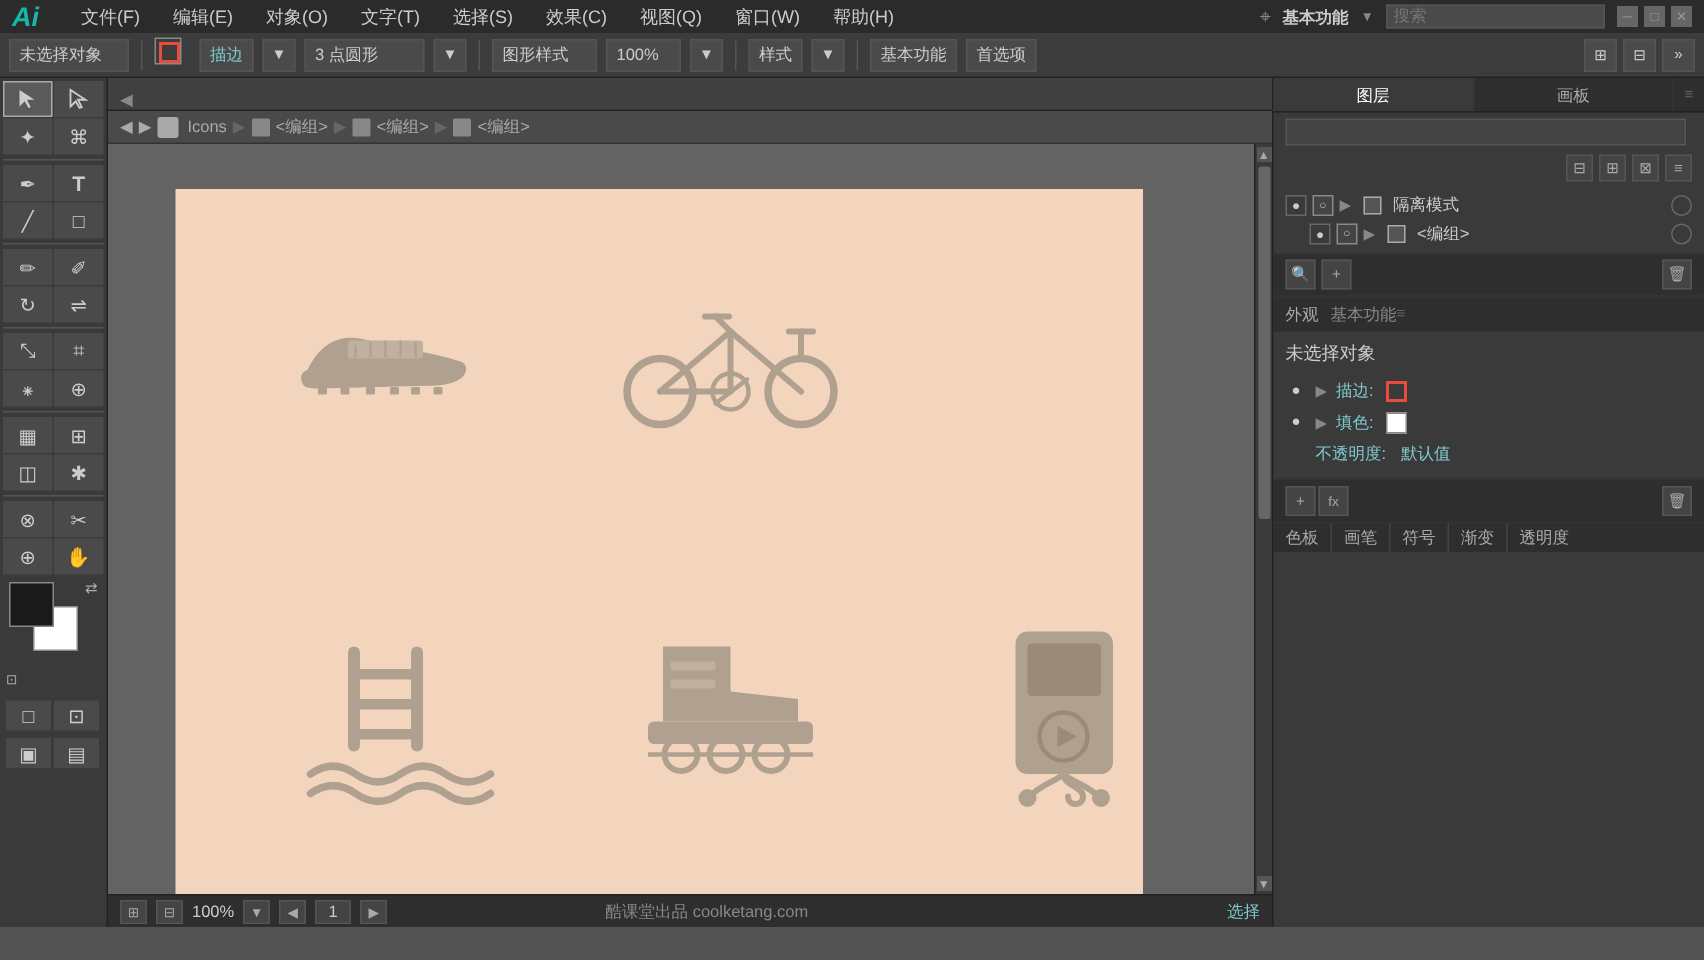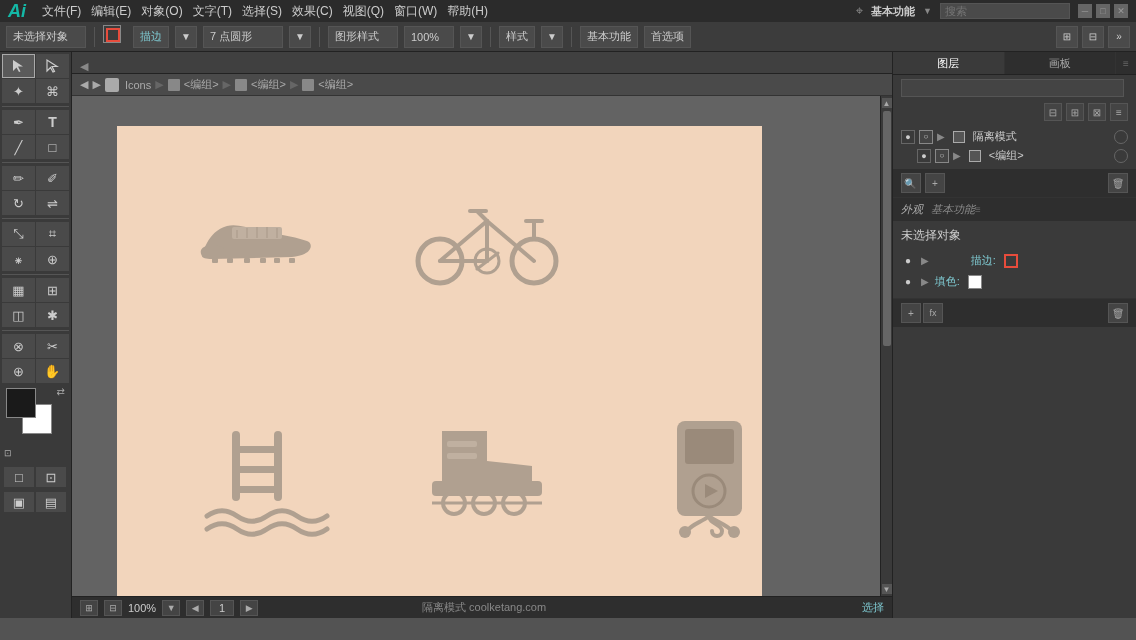--- a/index.html
+++ b/index.html
@@ -3,21 +3,21 @@
   <meta charset="utf-8">
   <style>
     * { margin: 0; padding: 0; box-sizing: border-box; }
     body { width: 1136px; height: 640px; overflow: hidden; background: #535353; font-family: "Microsoft YaHei", SimSun, Arial, sans-serif; font-size: 12px; color: #ccc; user-select: none; }
 
     
     #titlebar { height: 22px; background: #2b2b2b; display: flex; align-items: center; justify-content: space-between; padding: 0 8px; }
     #titlebar-left { display: flex; align-items: center; gap: 12px; }
     #app-logo { font-size: 18px; font-weight: bold; color: #14b8a6; font-style: italic; margin-right: 4px; }
     #titlebar-menus { display: flex; gap: 10px; font-size: 12px; color: #ccc; }
-    #titlebar-menus span { cursor: pointer; }
+    #titlebar-menus span { cursor: pointer; margin-left: 12px; }
     #titlebar-right { display: flex; align-items: center; gap: 8px; }
     #titlebar-search { background: #444; border: none; color: #ccc; padding: 2px 6px; font-size: 11px; width: 140px; outline: none; height: 16px; }
     #window-controls { display: flex; gap: 4px; }
     #window-controls span { width: 14px; height: 14px; background: #666; display: inline-flex; align-items: center; justify-content: center; font-size: 9px; color: #999; cursor: pointer; }
 
     
     #toolbar { height: 30px; background: #3c3c3c; display: flex; align-items: center; padding: 0 6px; gap: 6px; border-bottom: 1px solid #222; }
     .toolbar-item { height: 22px; background: #4a4a4a; border: 1px solid #555; color: #ccc; font-size: 11px; display: flex; align-items: center; padding: 0 6px; gap: 3px; cursor: pointer; }
     .toolbar-item.active { color: #7ec8d0; }
     .toolbar-sep { width: 1px; height: 20px; background: #555; margin: 0 2px; }
@@ -44,31 +44,31 @@
     #fg-color { width: 30px; height: 30px; background: #1a1a1a; border: 1px solid #888; position: absolute; top: 4px; left: 4px; }
     #bg-color { width: 30px; height: 30px; background: #fff; border: 1px solid #888; position: absolute; top: 20px; left: 20px; }
     #swap-btn { position: absolute; top: 2px; right: 4px; font-size: 10px; cursor: pointer; color: #aaa; }
     #default-btn { position: absolute; bottom: 6px; left: 2px; font-size: 9px; cursor: pointer; color: #aaa; }
 
     
     #canvas-area { flex: 1; background: #636363; overflow: hidden; position: relative; }
     #canvas-bg { position: absolute; top: 30px; left: 45px; width: 645px; height: 500px; background: #f2d5bc; }
 
     
-    #right-panel { width: 244px; background: #3a3a3a; border-left: 1px solid #222; display: flex; flex-direction: column; }
+    #right-panel { width: 288px; background: #3a3a3a; border-left: 1px solid #222; display: flex; flex-direction: column; }
     #panel-tabs { display: flex; background: #2e2e2e; border-bottom: 1px solid #222; }
     .panel-tab { flex: 1; height: 22px; display: flex; align-items: center; justify-content: center; font-size: 11px; color: #aaa; cursor: pointer; border-right: 1px solid #333; }
     .panel-tab.active { color: #fff; background: #3a3a3a; }
     #layers-list { padding: 4px; }
     .layer-item { display: flex; align-items: center; gap: 4px; padding: 2px 4px; font-size: 11px; color: #ccc; cursor: pointer; }
     .layer-eye { width: 14px; height: 14px; border: 1px solid #666; display: flex; align-items: center; justify-content: center; font-size: 9px; }
 
     
     #appearance-panel { border-top: 1px solid #333; }
-    #appearance-header { display: flex; align-items: center; padding: 4px 8px; background: #2e2e2e; font-size: 11px; color: #aaa; cursor: pointer; font-style: italic; }
+    #appearance-header { display: flex; align-items: center; padding: 4px 8px; background: #2e2e2e; font-size: 11px; color: #aaa; cursor: pointer; }
     #appearance-content { padding: 6px 8px; }
     #appearance-title { font-size: 12px; color: #ccc; margin-bottom: 6px; }
     .appearance-row { display: flex; align-items: center; gap: 6px; padding: 3px 0; font-size: 11px; color: #ccc; }
     .eye-icon { width: 14px; height: 14px; display: flex; align-items: center; justify-content: center; font-size: 10px; }
     .opacity-row { color: #7ec8d0; }
 
     
     #panel-bottom { display: flex; gap: 4px; padding: 4px 8px; background: #2e2e2e; }
     .panel-btn-sm { width: 20px; height: 20px; background: #444; border: 1px solid #555; display: flex; align-items: center; justify-content: center; font-size: 10px; color: #aaa; cursor: pointer; }
 
@@ -112,42 +112,42 @@
       <span>效果(C)</span>
       <span>视图(Q)</span>
       <span>窗口(W)</span>
       <span>帮助(H)</span>
     </div>
   </div>
   <div id="titlebar-right">
     <span style="color:#888;font-size:13px;cursor:pointer;">⌖</span>
     <span style="color:#ccc;font-size:11px;font-weight:bold;">基本功能</span>
     <span style="color:#888;font-size:9px;">▼</span>
-    <input id="titlebar-search" type="text" style="background: rgb(74, 74, 74); border: 1px solid rgb(85, 85, 85); color: rgb(204, 204, 204); padding: 1px 4px; font-size: 11px; width: 130px; height: 16px; outline: none;" placeholder="搜索">
+    <input id="titlebar-search" type="text" style="background: rgb(74, 74, 74); border: 1px solid rgb(85, 85, 85); color: rgb(204, 204, 204); padding: 1px 4px; font-size: 11px; width: 146px; height: 16px; outline: none;" placeholder="搜索">
     <div id="window-controls">
       <span style="background:#666;width:14px;height:14px;display:inline-flex;align-items:center;justify-content:center;font-size:9px;cursor:pointer;">─</span>
       <span style="background:#666;width:14px;height:14px;display:inline-flex;align-items:center;justify-content:center;font-size:9px;cursor:pointer;">□</span>
       <span style="background:#666;width:14px;height:14px;display:inline-flex;align-items:center;justify-content:center;font-size:9px;cursor:pointer;">✕</span>
     </div>
   </div>
 </div>
 
 <div id="toolbar">
   <div class="toolbar-item" style="width:80px;">未选择对象</div>
   <div class="toolbar-sep"></div>
 
   <div style="display:flex;align-items:center;gap:2px;">
     <div style="position:relative;width:24px;height:24px;">
       <div style="width:18px;height:18px;border:1px solid #888;background:transparent;position:absolute;top:0;left:0;"></div>
       <div style="width:14px;height:14px;border:2px solid #e74c3c;position:absolute;top:3px;left:3px;background:transparent;"></div>
     </div>
   </div>
   <div class="toolbar-item active" style="color:#7ec8d0;">描边</div>
   <div class="toolbar-btn">▼</div>
-  <div class="toolbar-item" style="width:80px;">7 点圆形</div>
+  <div class="toolbar-item" style="width:80px;">3 点圆形</div>
   <div class="toolbar-btn">▼</div>
   <div class="toolbar-sep"></div>
   <div class="toolbar-item" style="width:70px;">图形样式</div>
   <div class="toolbar-item percent-box">100%</div>
   <div class="toolbar-btn">▼</div>
   <div class="toolbar-sep"></div>
   <div class="toolbar-item">样式</div>
   <div class="toolbar-btn style-btn">▼</div>
   <div class="toolbar-sep"></div>
   <div class="toolbar-item">基本功能</div>
@@ -375,21 +375,21 @@
         <div class="status-btn">⊞</div>
         <div class="status-btn">⊟</div>
         <span style="color:#ccc;">100%</span>
         <div class="status-btn">▼</div>
         <div class="status-btn">◀</div>
         <div id="page-indicator">
           <input id="page-input" type="text" readonly="" style="width: 24px; background: rgb(68, 68, 68); border: 1px solid rgb(85, 85, 85); color: rgb(204, 204, 204); text-align: center; font-size: 11px; height: 16px; outline: none;" value="1">
         </div>
         <div class="status-btn">▶</div>
       </div>
-      <span id="watermark" style="font-size:11px;color:#888;margin:0 auto;">隔离模式  coolketang.com</span>
+      <span id="watermark" style="font-size:11px;color:#888;margin:0 auto;">酷课堂出品  coolketang.com</span>
       <span id="select-label" style="color:#7ec8d0;margin-left:auto;cursor:pointer;">选择</span>
     </div>
   </div>
 
   <div id="right-panel">
 
     <div id="panel-tabs">
       <div class="panel-tab active">图层</div>
       <div class="panel-tab">画板</div>
       <div style="width:20px;display:flex;align-items:center;justify-content:center;font-size:10px;color:#666;cursor:pointer;">≡</div>
@@ -440,39 +440,51 @@
           <span style="color:#888;">基本功能</span>
         </div>
         <span style="font-size:10px;color:#666;">≡</span>
       </div>
       <div id="appearance-content">
         <div id="appearance-title">未选择对象</div>
 
         <div class="appearance-row">
           <div class="eye-icon">●</div>
           <span style="font-size:10px;color:#888;">▶</span>
-          <span style="color:#7ec8d0;margin-left:36px;">描边:</span>
+          <span style="color:#7ec8d0;">描边:</span>
           <div style="display:flex;align-items:center;gap:2px;margin-left:2px;">
             <div style="width:14px;height:14px;border:2px solid #e74c3c;background:transparent;"></div>
           </div>
         </div>
 
         <div class="appearance-row">
           <div class="eye-icon">●</div>
           <span style="font-size:10px;color:#888;">▶</span>
           <span style="color:#7ec8d0;">填色:</span>
           <div style="display:flex;align-items:center;gap:2px;margin-left:2px;">
             <div style="width:14px;height:14px;border:1px solid #888;background:#fff;"></div>
           </div>
         </div>
 
+        <div class="appearance-row opacity-row">
+          <div class="eye-icon"></div>
+          <span style="color:#7ec8d0;">不透明度:</span>
+          <span style="color:#7ec8d0;margin-left:4px;">默认值</span>
+        </div>
       </div>
     </div>
 
     <div style="display:flex;gap:2px;padding:4px 8px;background:#2e2e2e;border-top:1px solid #333;">
       <div class="panel-btn-sm">+</div>
       <div class="panel-btn-sm" style="font-size:9px;">fx</div>
       <div style="flex:1;"></div>
       <div class="panel-btn-sm">🗑</div>
     </div>
 
+    <div style="display:flex;gap:0;padding:0;background:#2e2e2e;border-top:1px solid #333;">
+      <span class="color-tab">色板</span>
+      <span class="color-tab">画笔</span>
+      <span class="color-tab">符号</span>
+      <span class="color-tab">渐变</span>
+      <span class="color-tab">透明度</span>
+    </div>
   </div>
 </div>
 
 </body></html>

